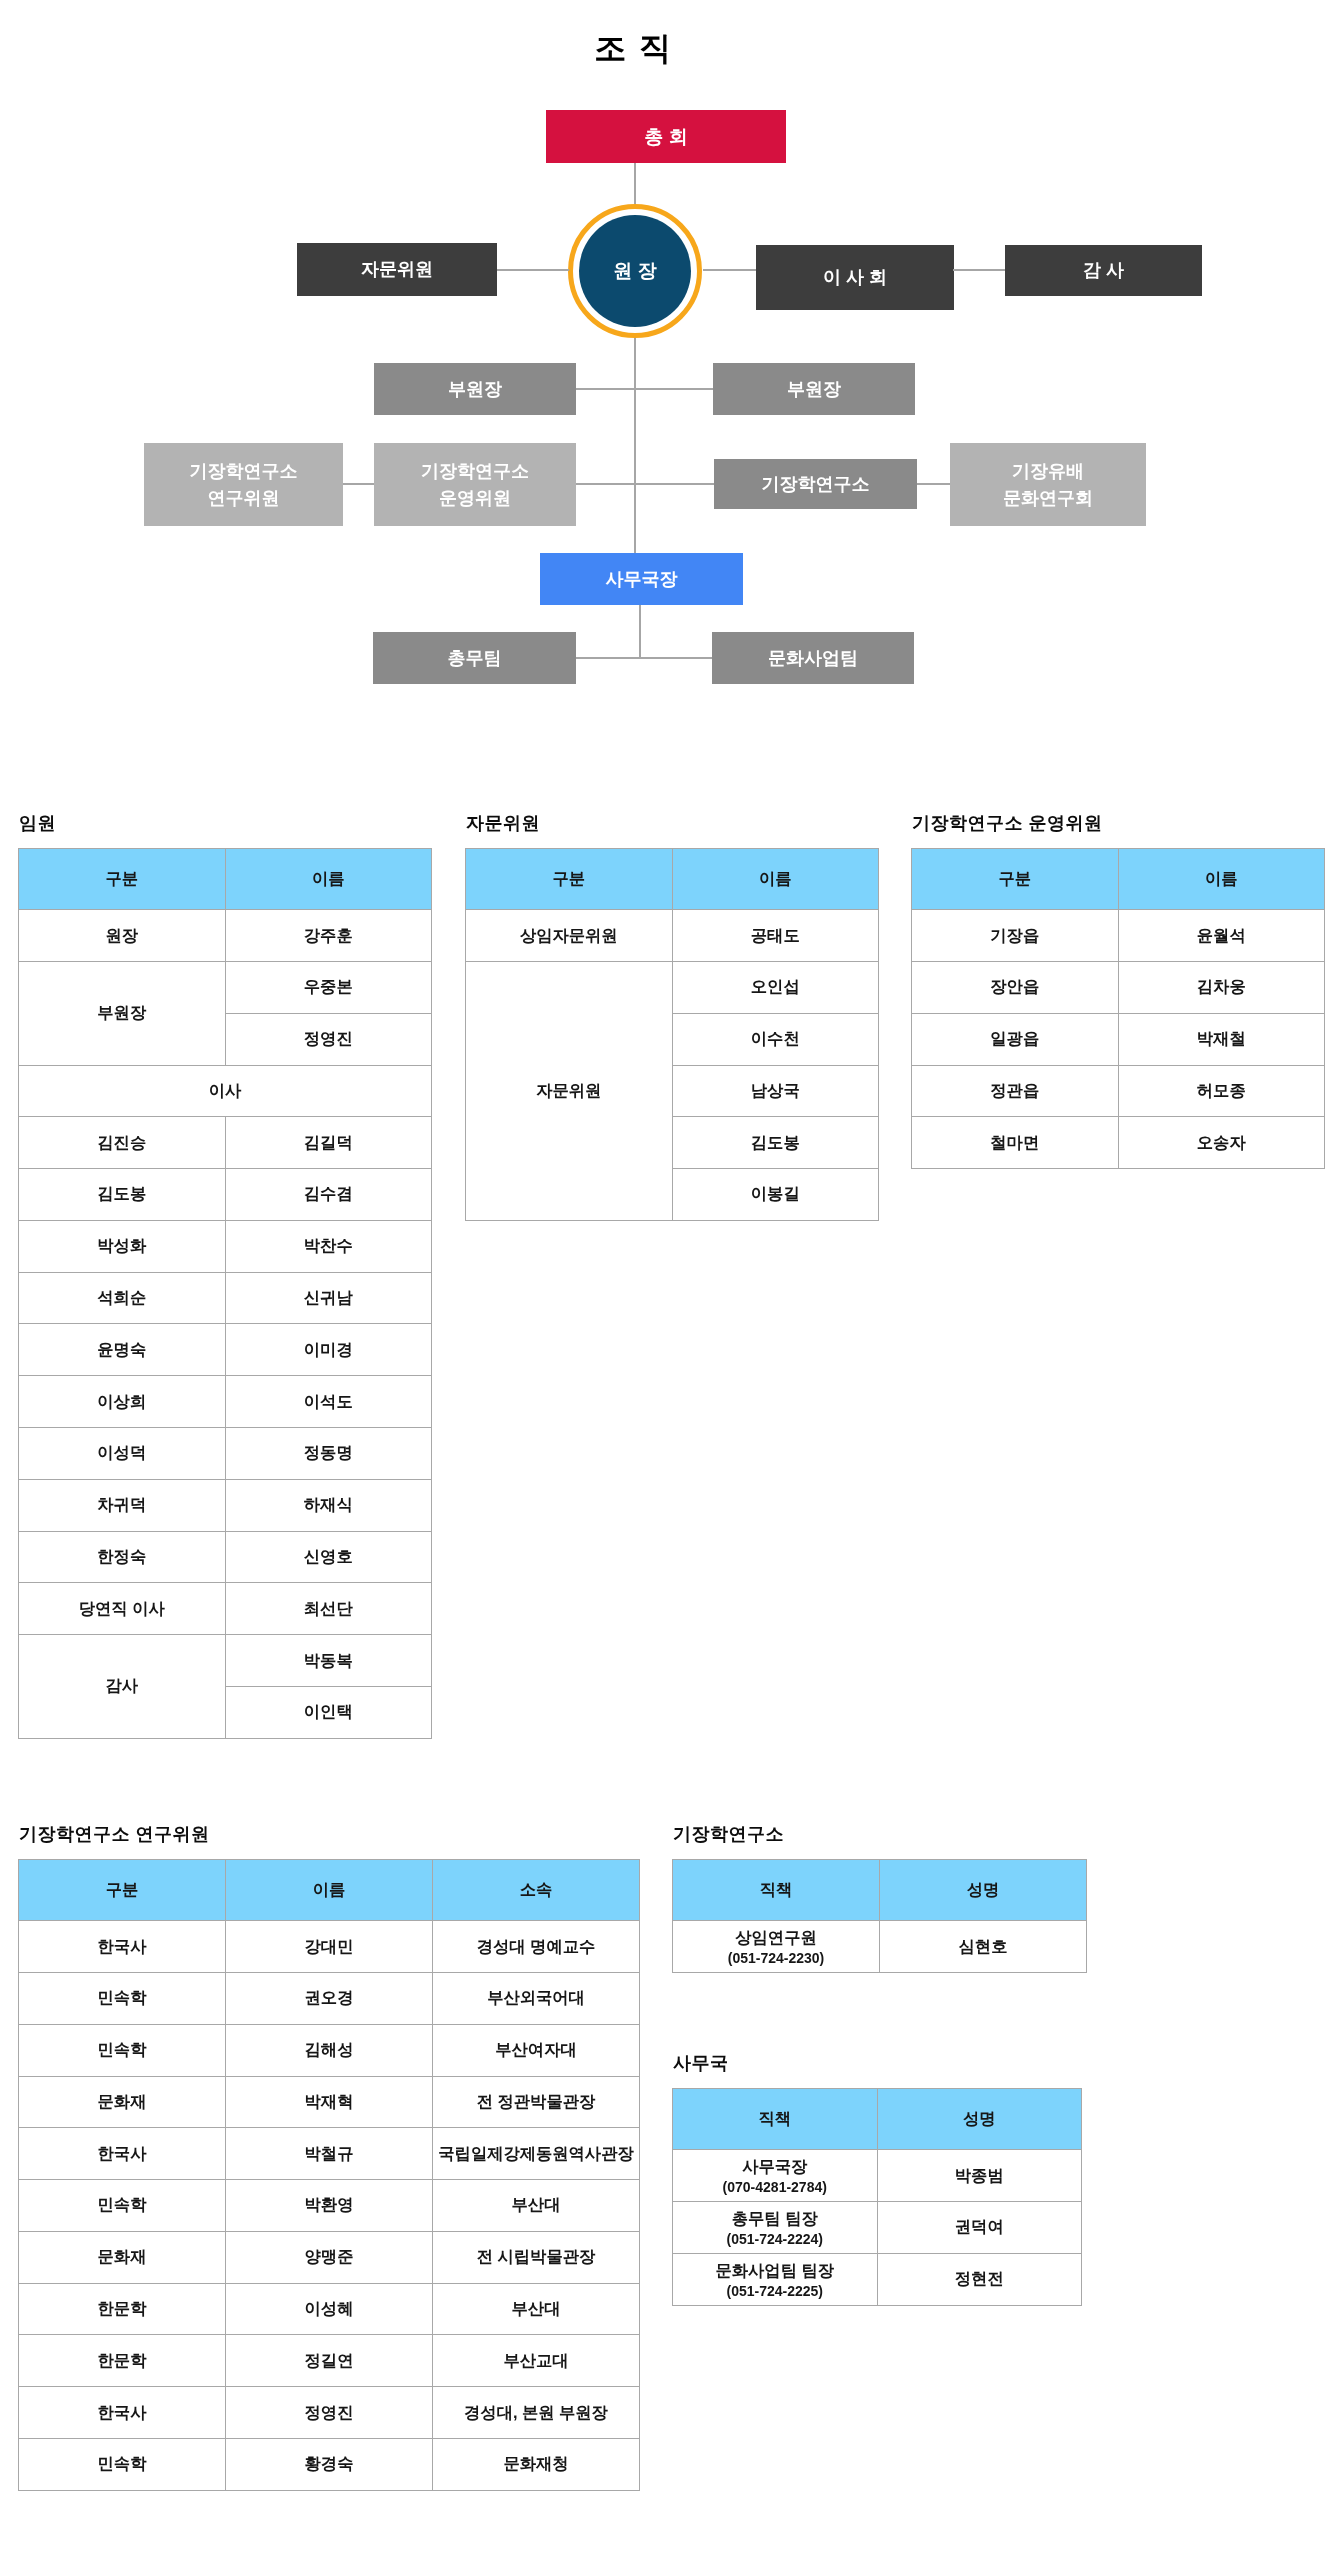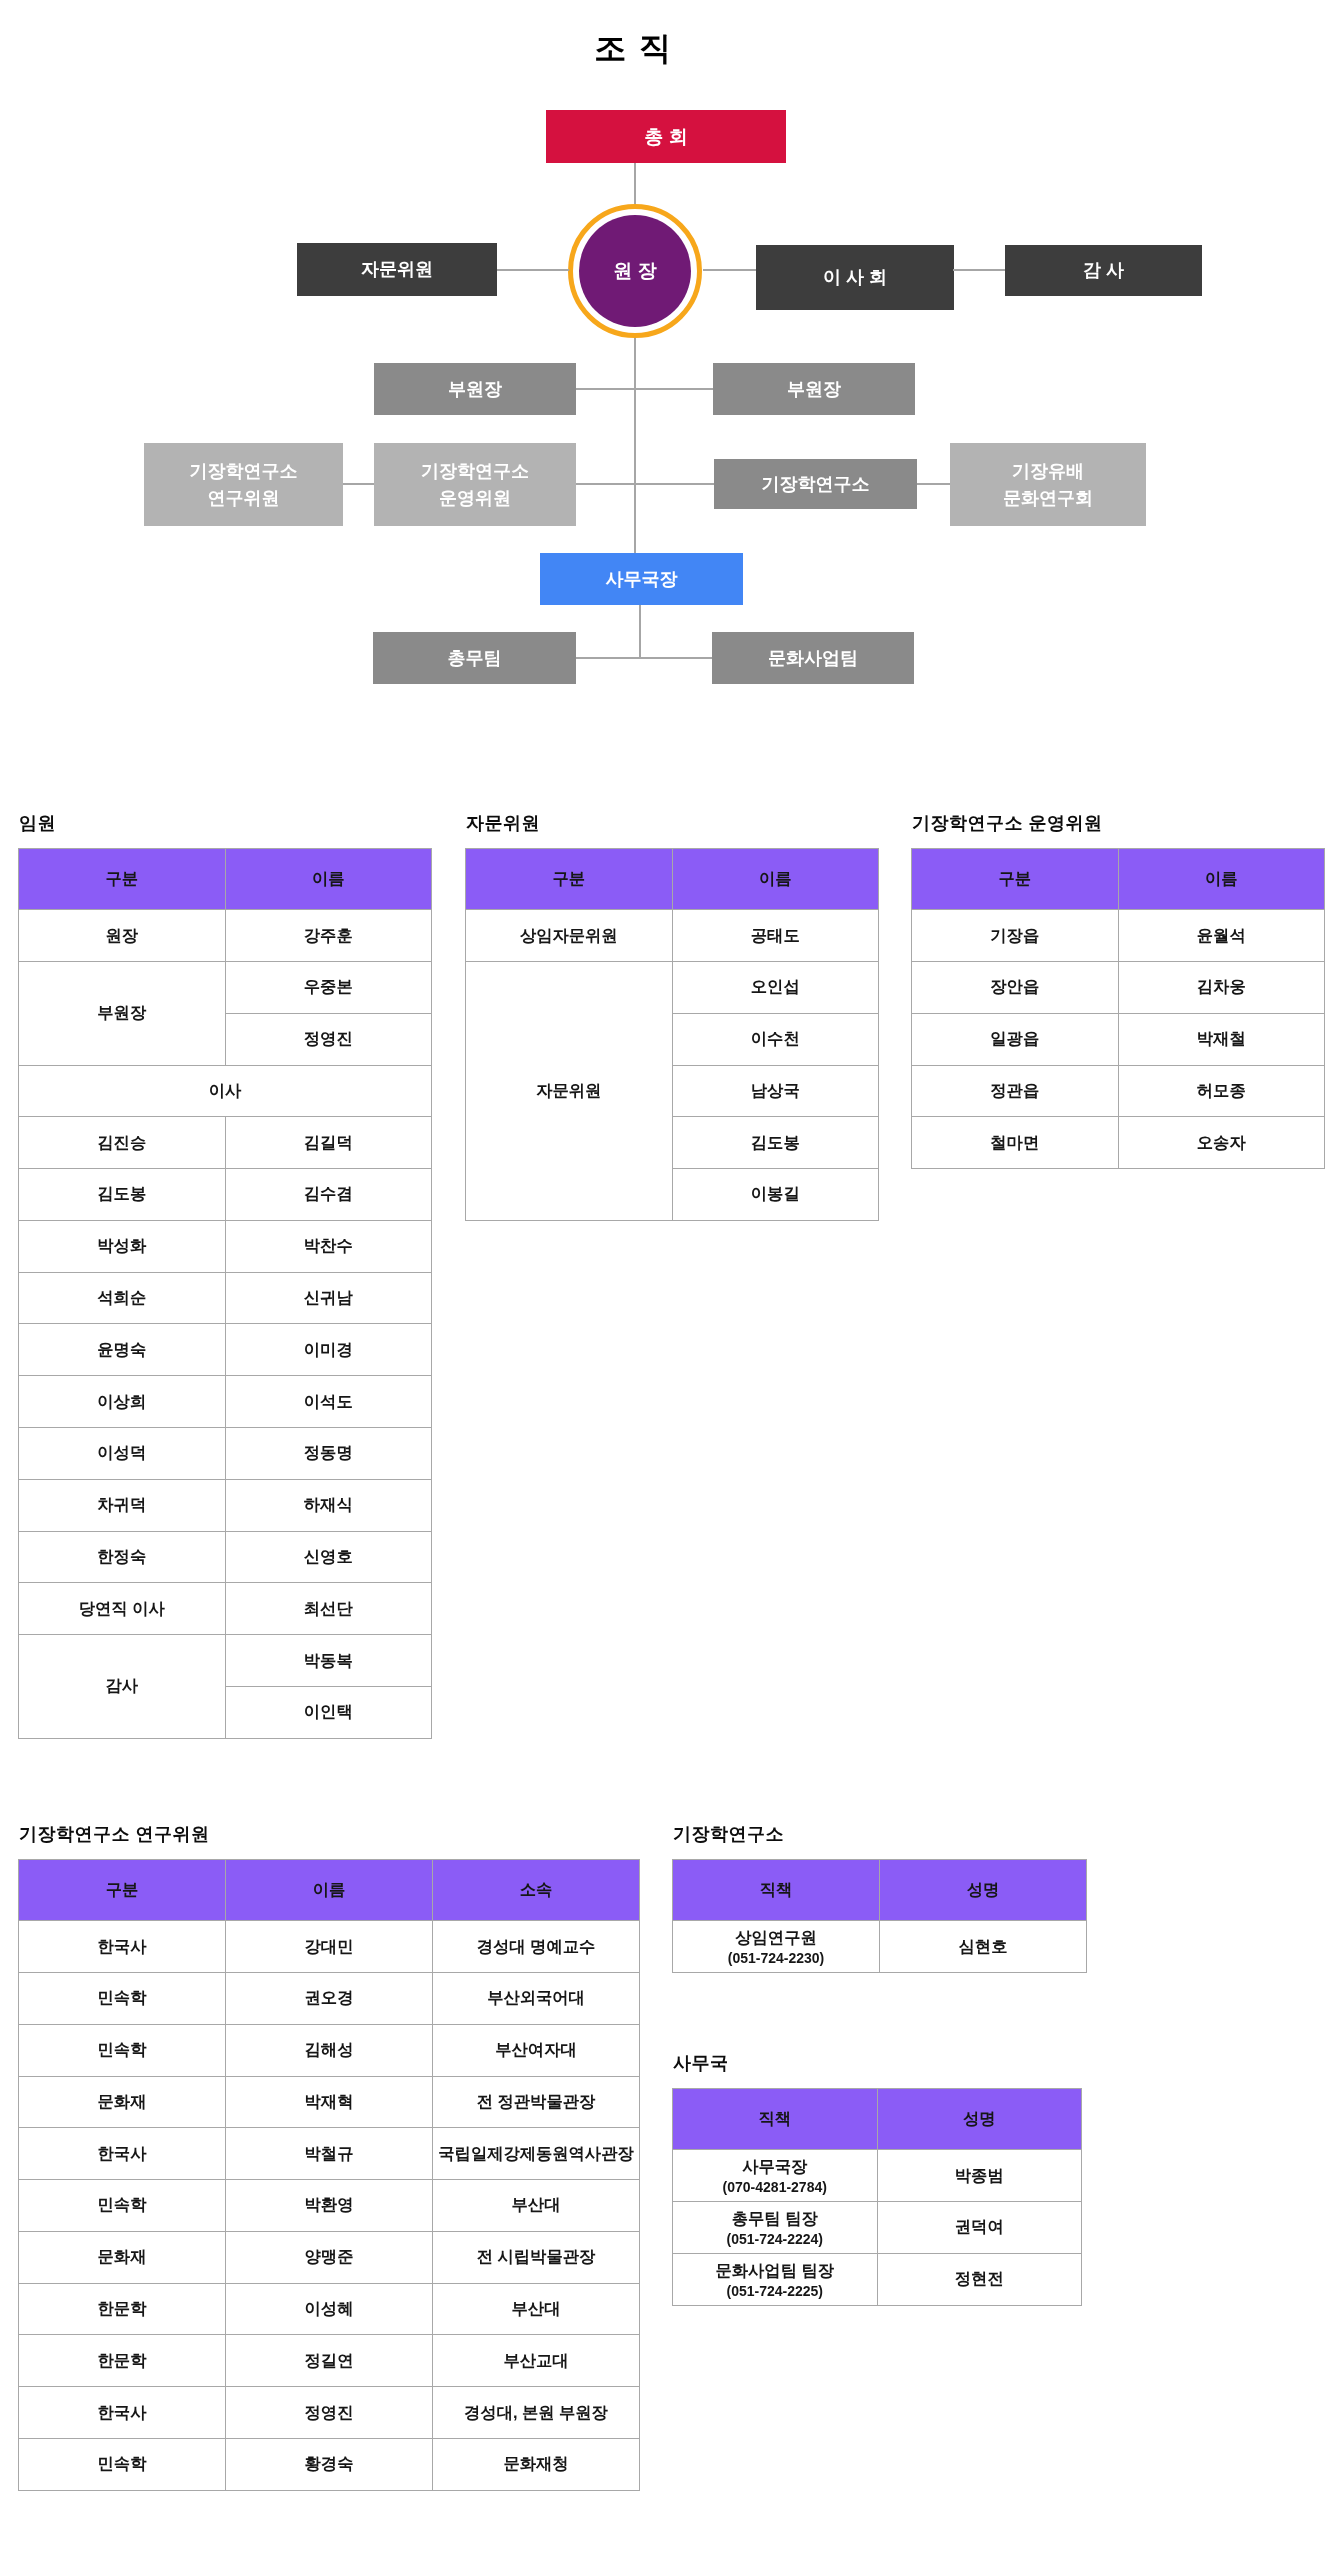--- a/index.html
+++ b/index.html
@@ -63,36 +63,36 @@
   #section-research{left:18px;top:1822px;width:622px;}
   #section-institute{left:672px;top:1822px;width:415px;}
   #section-office{left:672px;top:2051px;width:410px;}
   .tbl-section table{
     border-collapse:collapse;table-layout:fixed;width:100%;
     font-size:16.3px;font-weight:700;color:#161616;
   }
   .tbl-section th,.tbl-section td{
     border:1px solid #a8a8a8;text-align:center;vertical-align:middle;padding:1.9px 3.8px;
   }
-  .tbl-section th{background:#8b5cf6;height:56px;font-weight:700;}
+  .tbl-section th{background:#7dd3fc;height:56px;font-weight:700;}
   .tbl-section td{height:47px;background:#ffffff;}
   .tbl-section td .sub{font-size:14px;margin-top:1px;}
 </style>
 </head>
 <body>
 
 <div class="abs" id="page-title">조 직</div>
 
 <div class="abs node" id="node-general-assembly" style="background: rgb(213, 17, 63); margin-left: 31px;">총 회</div>
 
 <div class="abs conn" id="conn-assembly-director"></div>
 <div class="abs conn" id="spine-upper"></div>
 
 <div class="abs" id="director-ring">
-  <div id="director-circle" style="background: #701a75;">원 장</div>
+  <div id="director-circle" style="background: #0c4a6e;">원 장</div>
 </div>
 
 <div class="abs conn" id="conn-advisory-director"></div>
 <div class="abs node bg-dark" id="node-advisory">자문위원</div>
 
 <div class="abs conn" id="conn-director-board"></div>
 <div class="abs node bg-dark" id="node-board">이 사 회</div>
 
 <div class="abs conn" id="conn-board-auditor"></div>
 <div class="abs node bg-dark" id="node-auditor">감 사</div>

